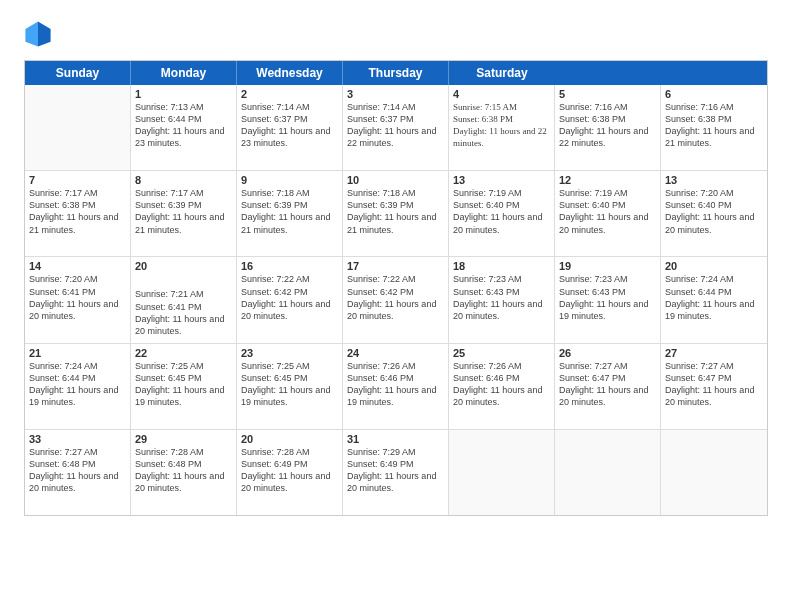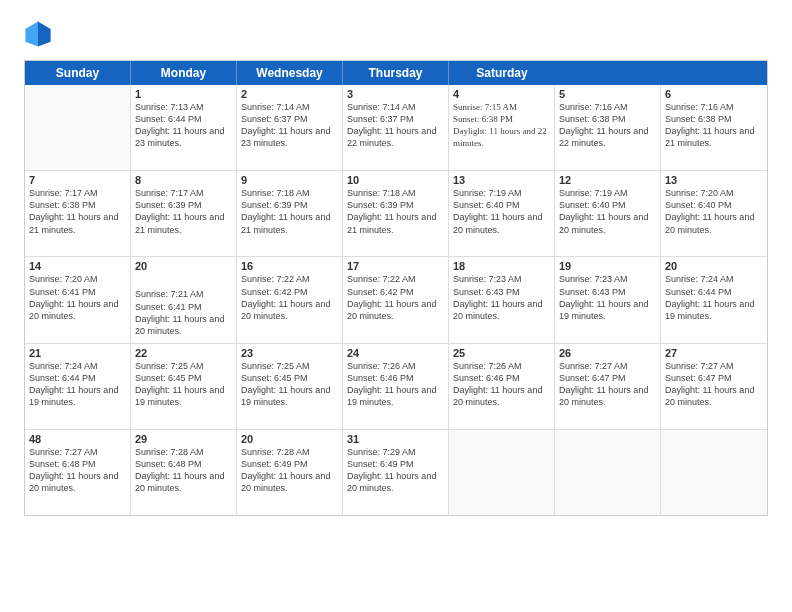--- a/index.html
+++ b/index.html
@@ -307,21 +307,21 @@
           </div>
           <div class="cal-cell">
             <span class="day-number">27</span>
             <div class="cell-info" style="white-space: pre-line;">Sunrise: 7:27 AM
 Sunset: 6:47 PM
 Daylight: 11 hours and 20 minutes.</div>
           </div>
         </div>
         <div class="cal-row">
           <div class="cal-cell">
-            <span class="day-number">48</span>
+            <span class="day-number">33</span>
             <div class="cell-info" style="white-space: pre-line;">Sunrise: 7:27 AM
 Sunset: 6:48 PM
 Daylight: 11 hours and 20 minutes.</div>
           </div>
           <div class="cal-cell">
             <span class="day-number">29</span>
             <div class="cell-info" style="white-space: pre-line;">Sunrise: 7:28 AM
 Sunset: 6:48 PM
 Daylight: 11 hours and 20 minutes.</div>
           </div>

